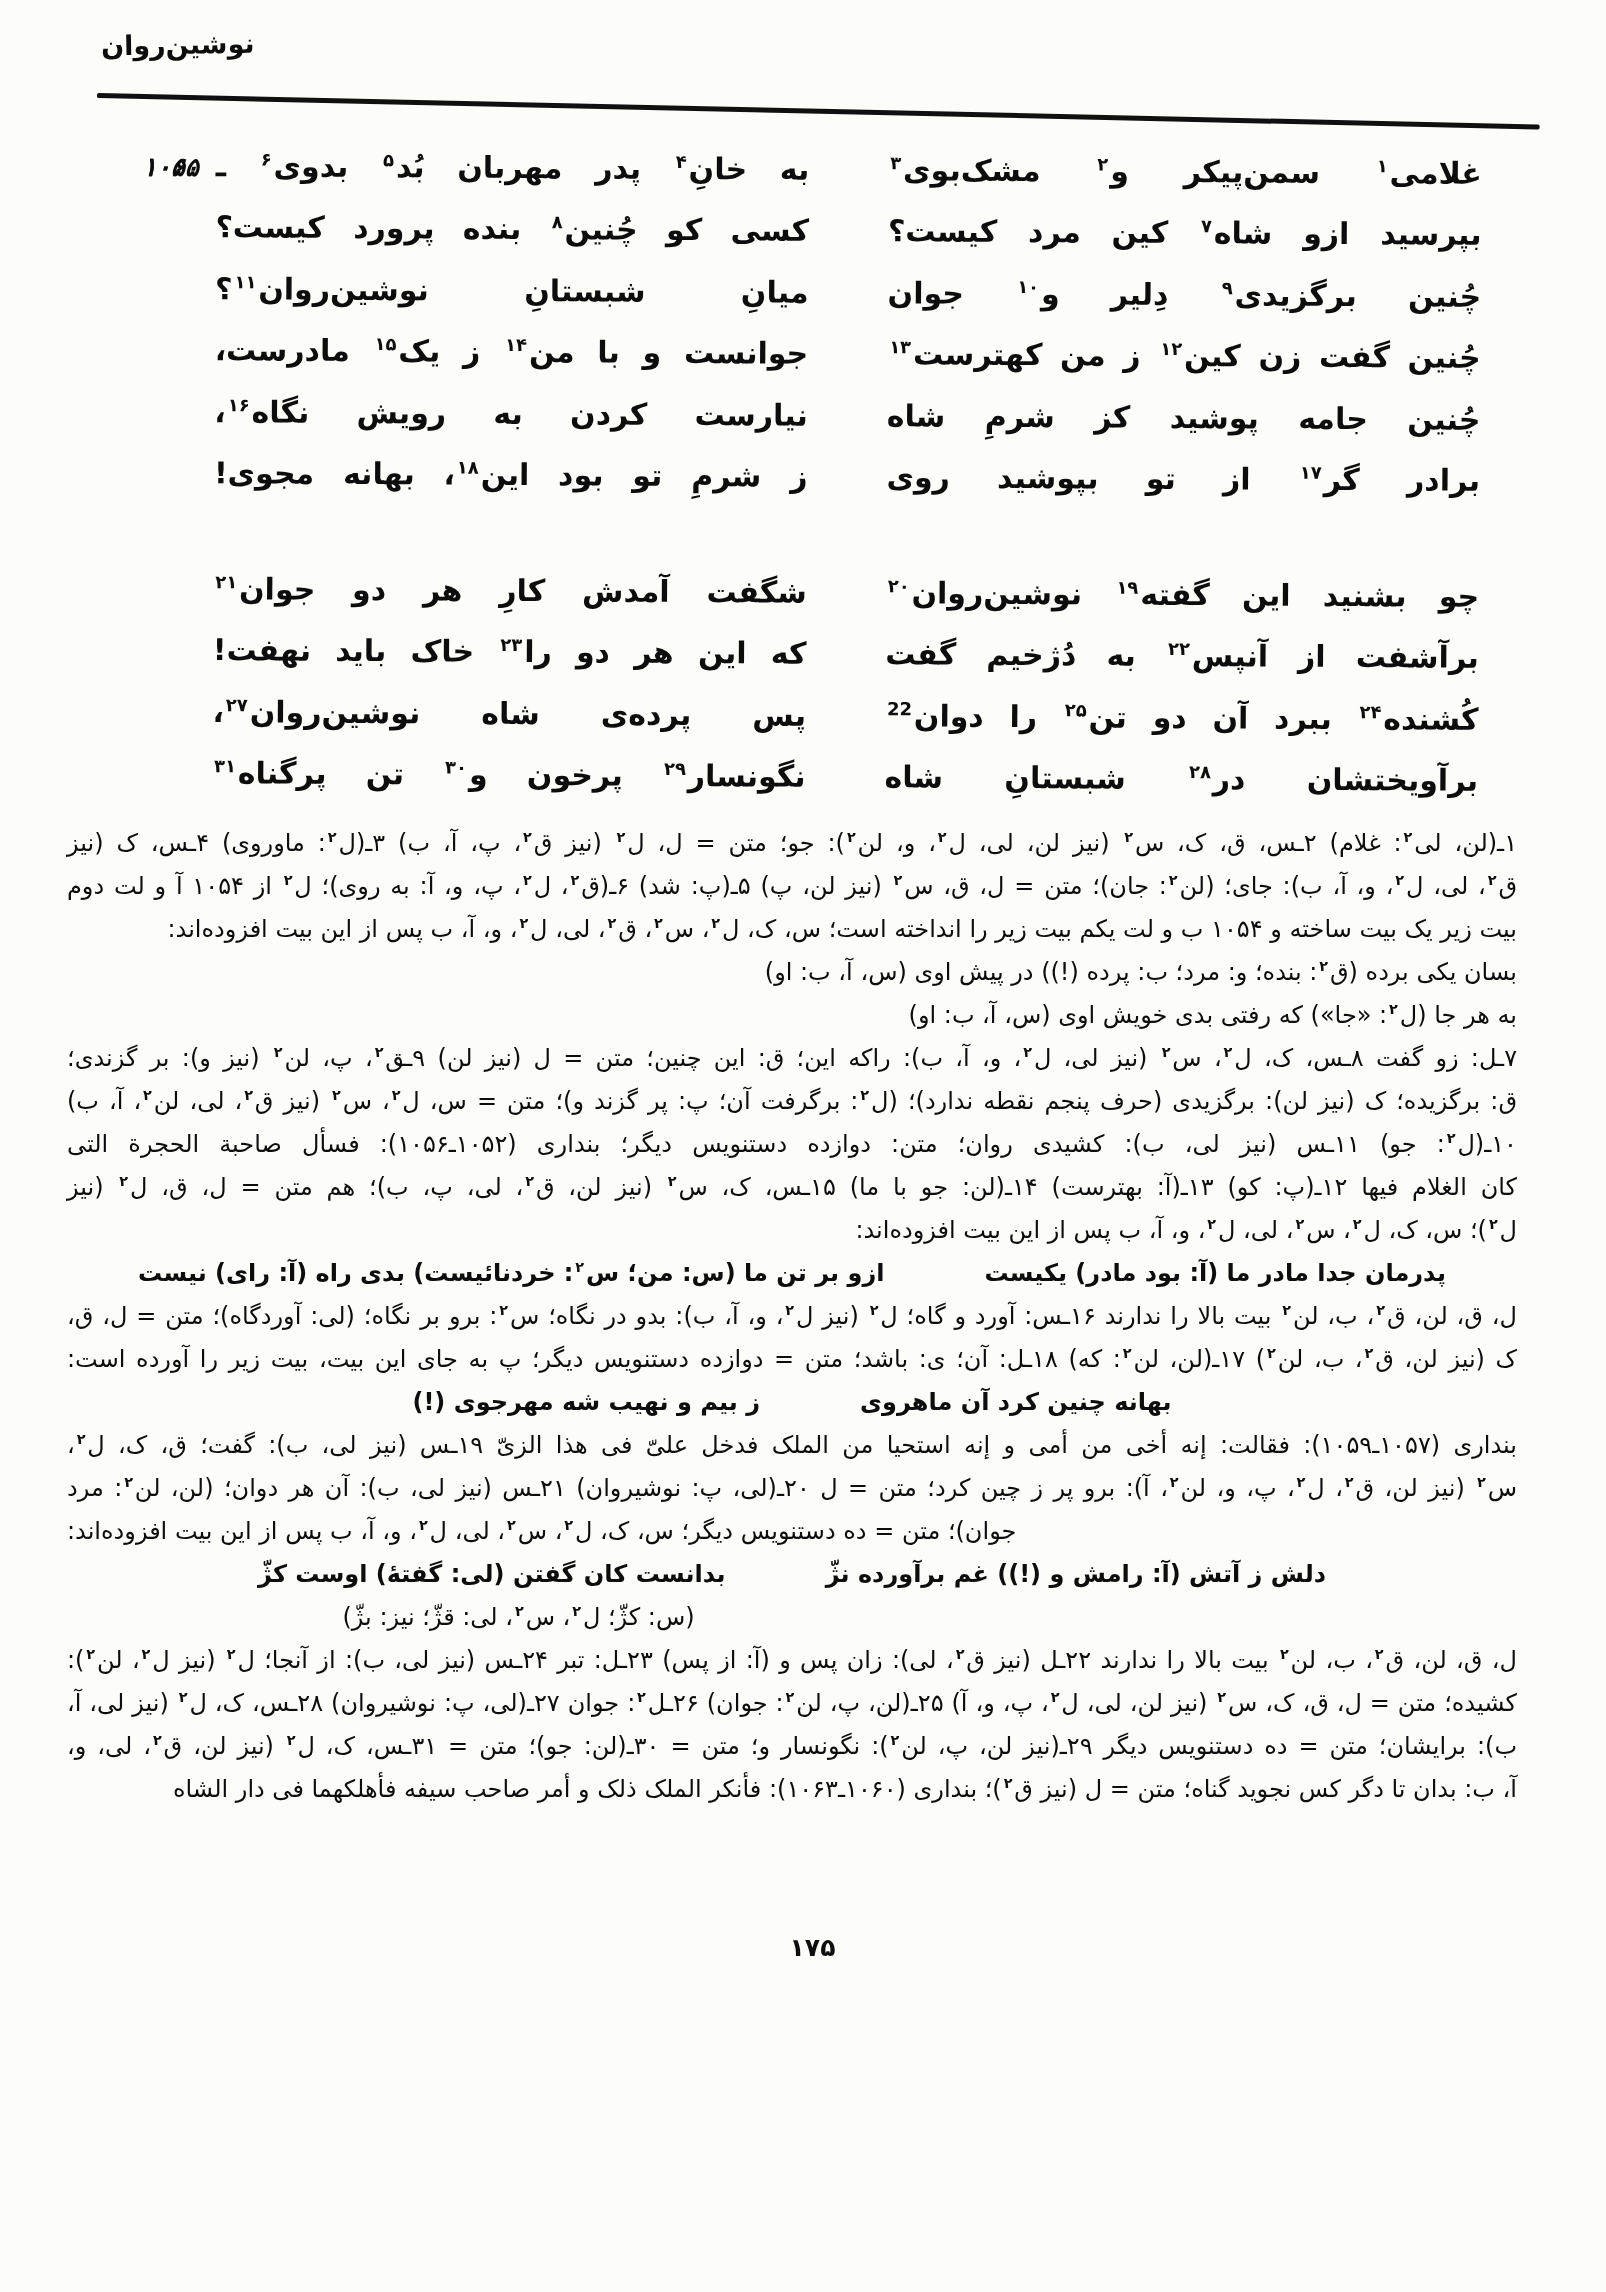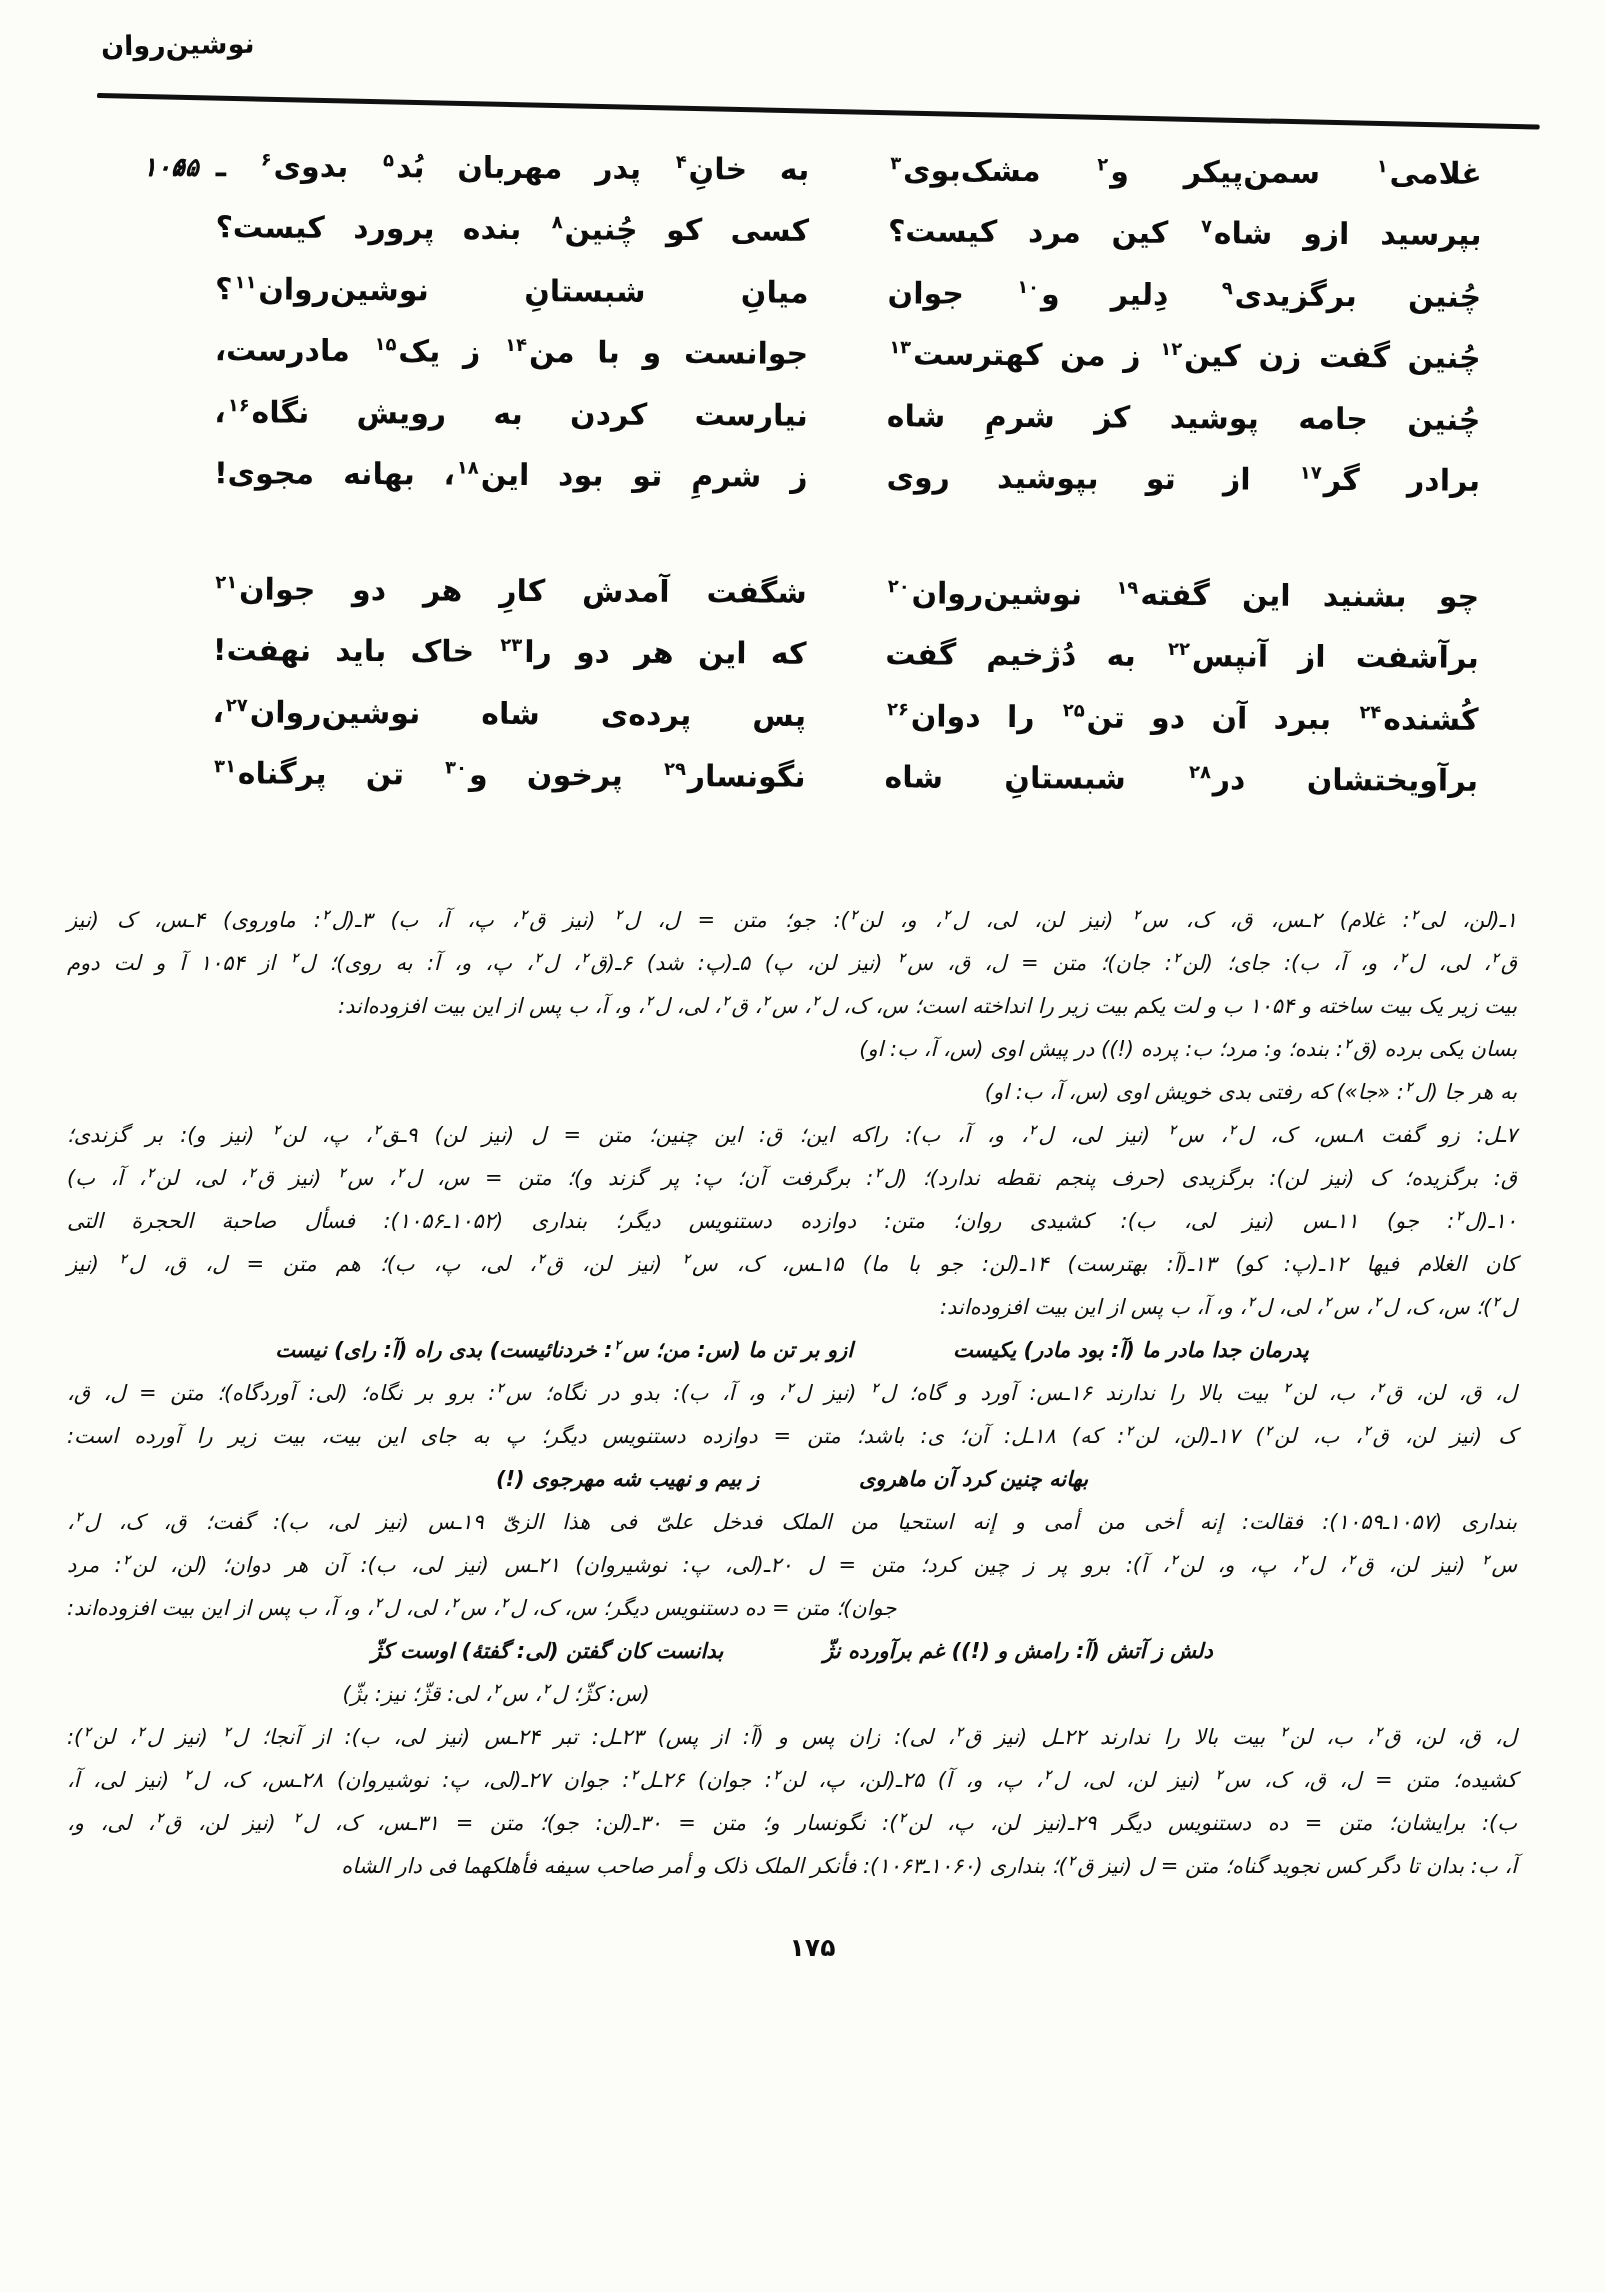--- a/index.html
+++ b/index.html
@@ -42,22 +42,22 @@
     white-space:nowrap;
   }
   .hemi-right{position:relative;}
   .vnum{
     position:absolute;left:-73px;top:2px;
     font-size:26px;font-weight:700;font-style:italic;
   }
   sup{font-size:60%;vertical-align:super;line-height:0;margin:0 1.9px;font-weight:700;}
   
   .footnotes{
-    position:absolute;top:899px;left:68px;right:89px;
-    font-size:21px;line-height:43px;font-weight:500;font-style:italic;
+    position:absolute;top:822px;left:68px;right:89px;
+    font-size:24px;line-height:43px;font-weight:500;
   }
   .fline{width:100%;}
   .j {text-align:justify;text-align-last:justify;}
   .jr{text-align:justify;text-align-last:right;}
   .c {text-align:right;}
   .l {text-align:left;}
   .cl{width:62%;margin:0 auto;text-align:left;}
   .fverse{
     display:flex;justify-content:center;gap:100px;
     font-weight:700;
@@ -110,21 +110,21 @@
       <div class="vrow">
         <div class="hemi hemi-right">چو بشنید این گفته<sup>۱۹</sup> نوشین‌روان<sup>۲۰</sup></div>
           <span class="vnum">۱۰۶۰</span>
         <div class="hemi">شگفت آمدش کارِ هر دو جوان<sup>۲۱</sup></div>
       </div>
       <div class="vrow">
         <div class="hemi hemi-right">برآشفت از آنپس<sup>۲۲</sup> به دُژخیم گفت</div>
         <div class="hemi">که این هر دو را<sup>۲۳</sup> خاک باید نهفت!</div>
       </div>
       <div class="vrow">
-        <div class="hemi hemi-right">کُشنده<sup>۲۴</sup> ببرد آن دو تن<sup>۲۵</sup> را دوان<sup>۲۶</sup></div>
+        <div class="hemi hemi-right">کُشنده<sup>۲۴</sup> ببرد آن دو تن<sup>۲۵</sup> را دوان<sup>22</sup></div>
         <div class="hemi">پس پرده‌ی شاه نوشین‌روان<sup>۲۷</sup>،</div>
       </div>
       <div class="vrow">
         <div class="hemi hemi-right">برآویختشان در<sup>۲۸</sup> شبستانِ شاه</div>
         <div class="hemi">نگونسار<sup>۲۹</sup> پرخون و<sup>۳۰</sup> تن پرگناه<sup>۳۱</sup></div>
       </div>
     </div>
 
   </div>
 

